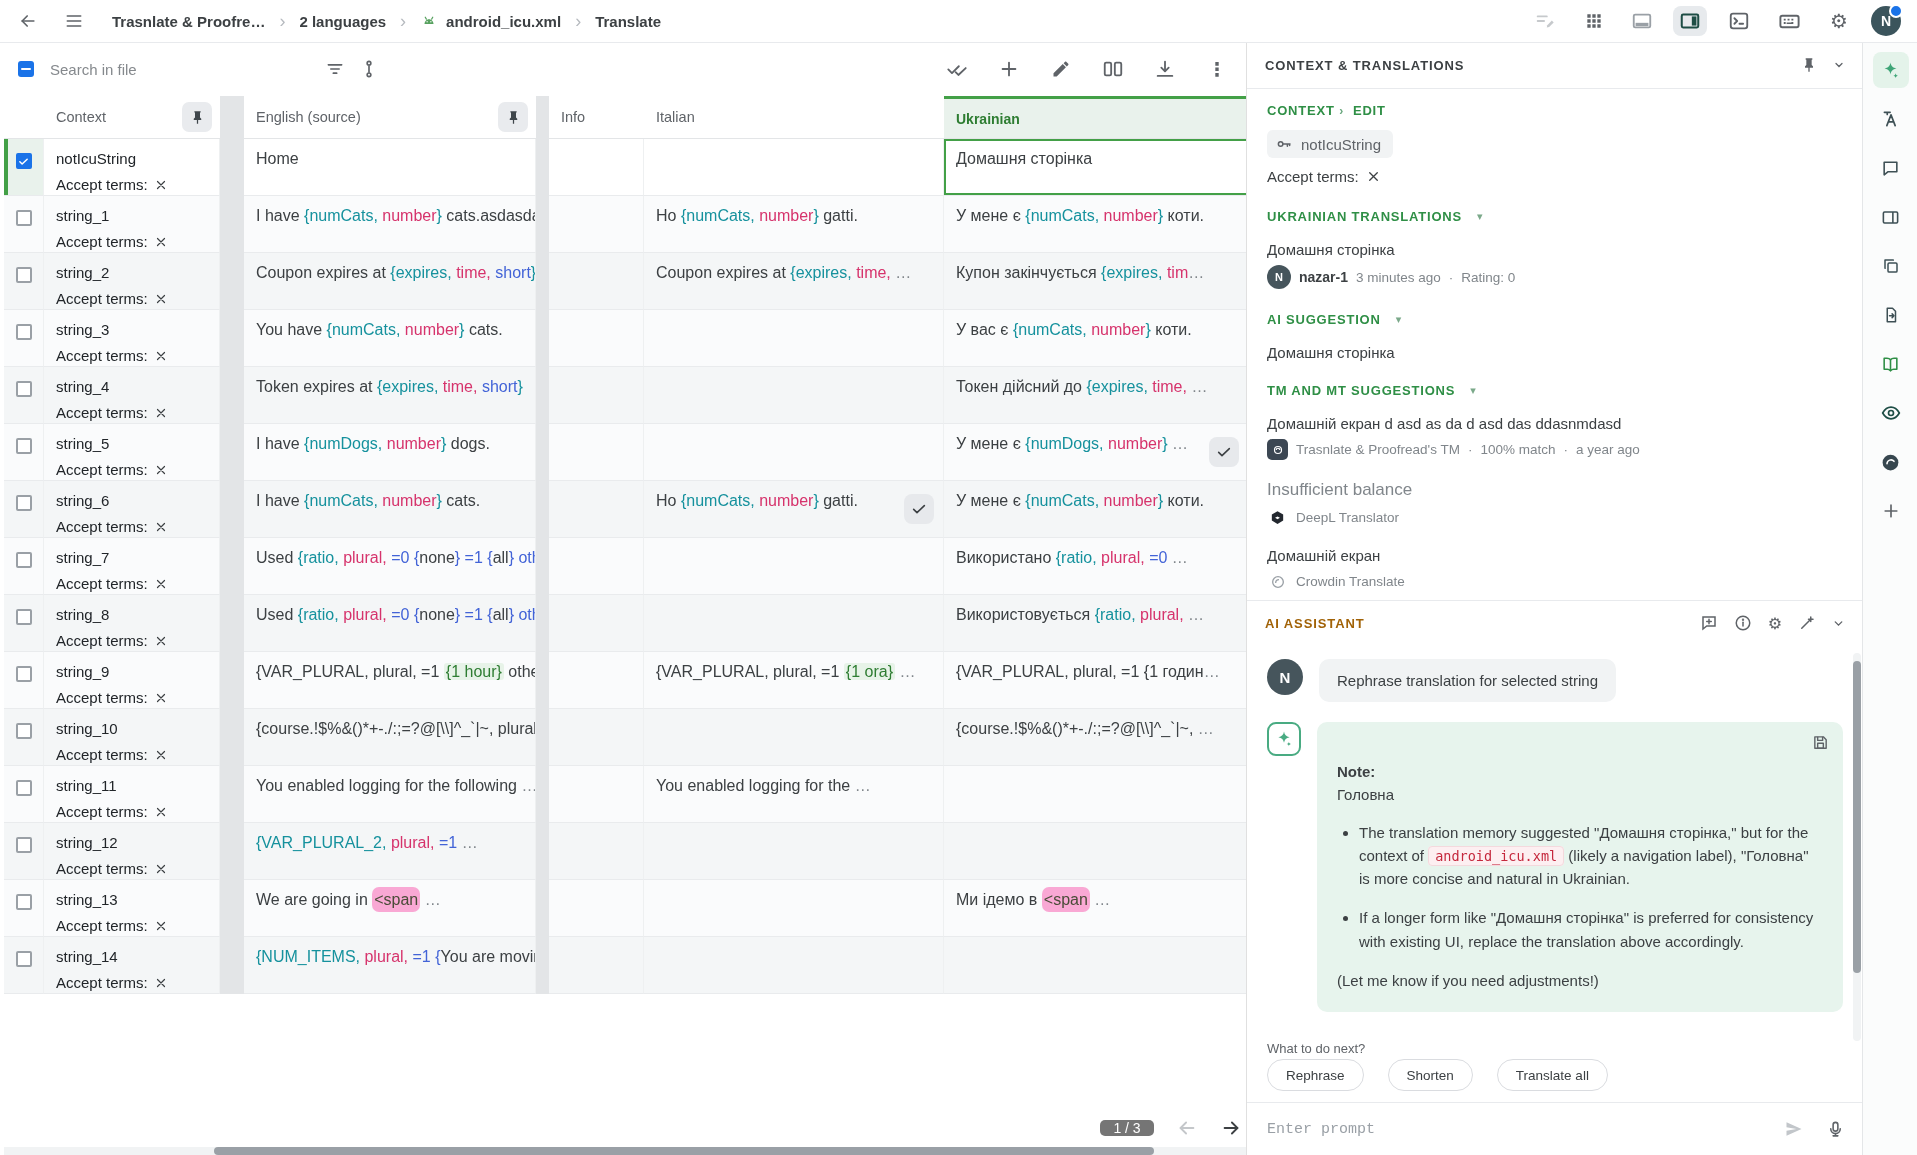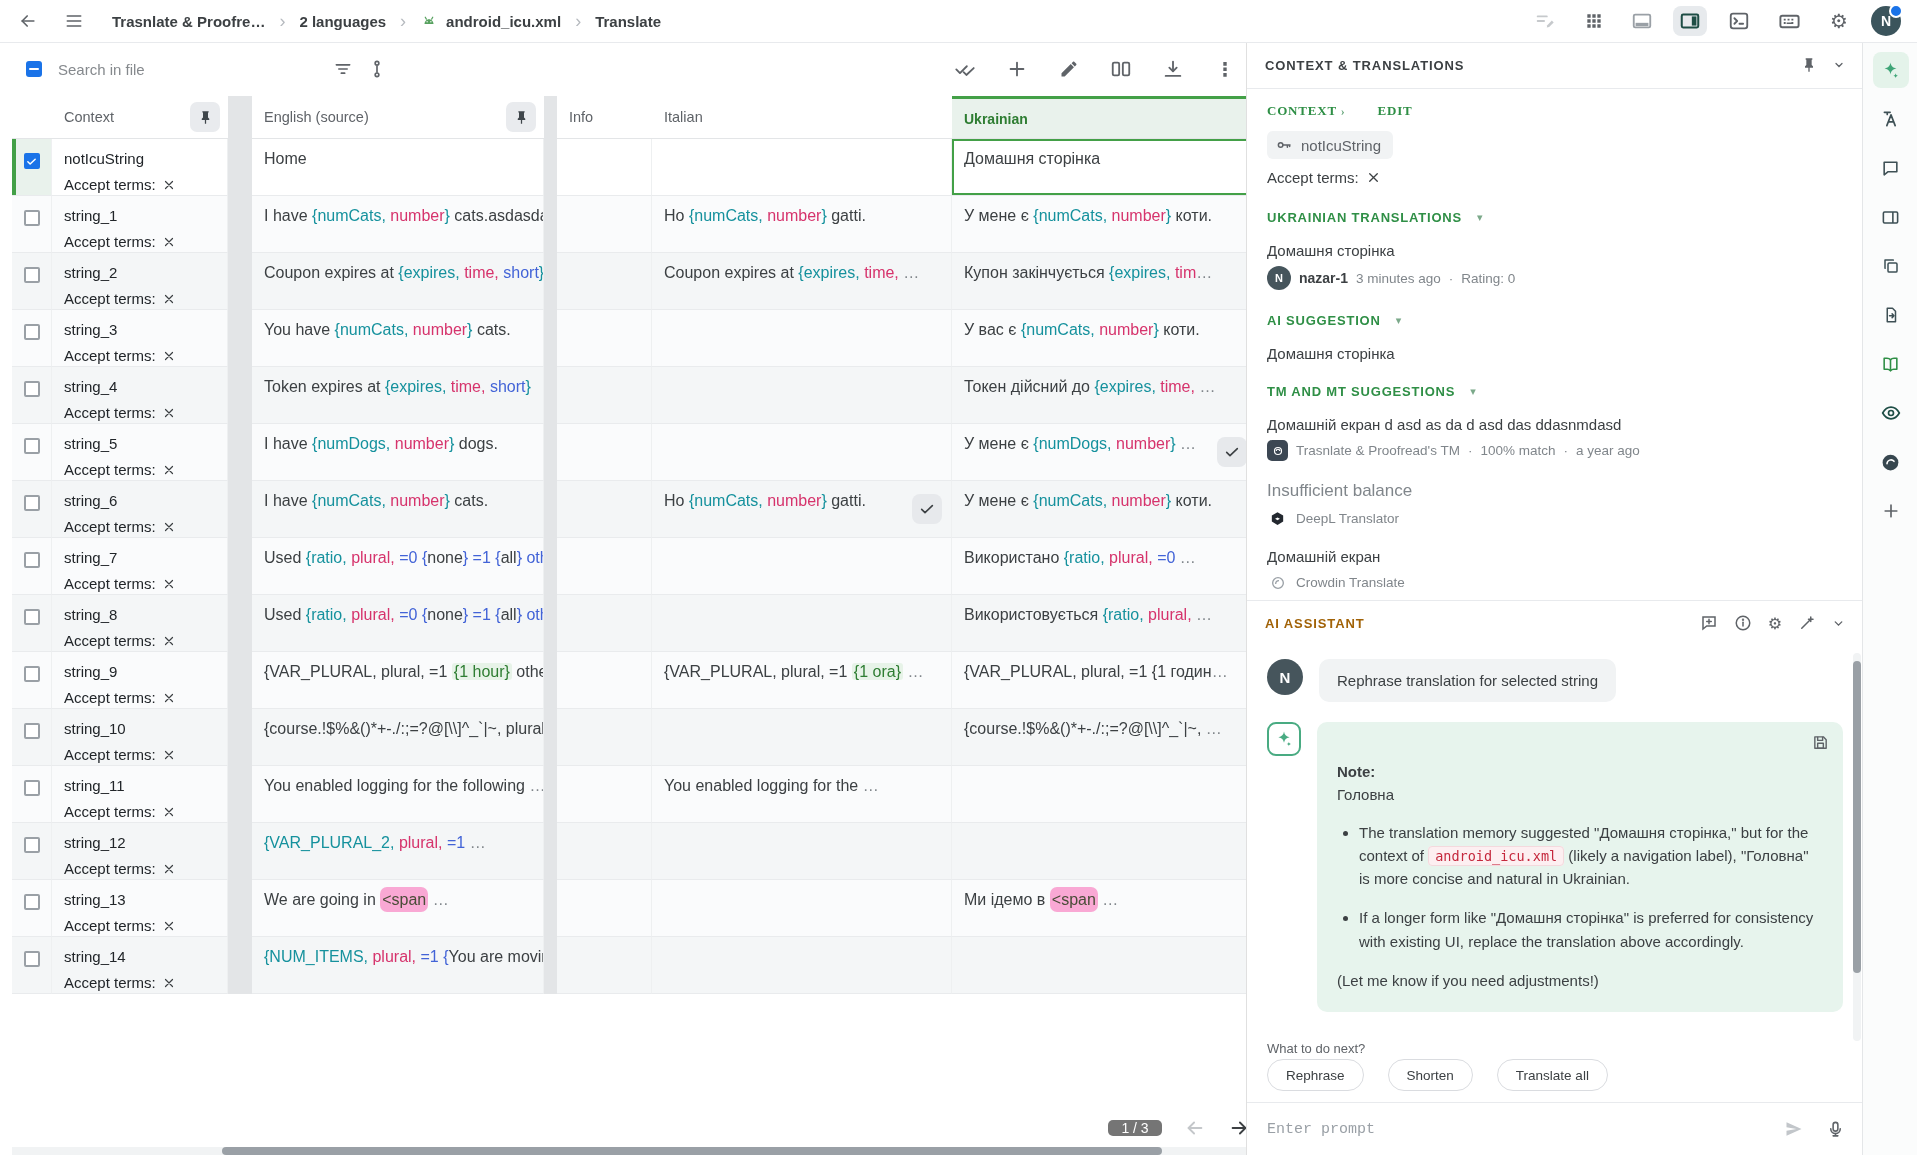--- a/index.html
+++ b/index.html
@@ -13,21 +13,21 @@
   .crumb{font-size:15px;font-weight:700;color:#3c4043;margin:0 6px;cursor:pointer;}
   .crumb-sep{color:#b6babf;font-size:18px;margin:0 8px;line-height:1;}
   #topbar-right{margin-left:auto;display:flex;align-items:center;gap:14px;padding-right:16px;}
   .layout-chip{width:34px;height:30px;border-radius:8px;display:flex;align-items:center;justify-content:center;}
   .layout-chip.active{background:#e7eaed;}
   #avatar{width:30px;height:30px;border-radius:50%;background:#3b545c;color:#fff;font-size:14px;font-weight:700;
     display:flex;align-items:center;justify-content:center;position:relative;cursor:pointer;}
   #avatar .dot{position:absolute;right:-2px;top:-2px;width:10px;height:10px;border-radius:50%;background:#1a73e8;border:2px solid #fff;}
   .uglyph{font-family:"DejaVu Sans",sans-serif;}
   
-  #main{position:absolute;left:12px;top:42px;width:1246px;bottom:0;background:#fff;}
+  #main{position:absolute;left:4px;top:42px;width:1246px;bottom:0;background:#fff;}
   #searchrow{position:absolute;left:0;top:0;width:100%;height:54px;border-bottom:1px solid #e8eaed;display:flex;align-items:center;}
   .chk{width:16px;height:16px;border-radius:3px;flex:0 0 auto;cursor:pointer;}
   .chk.indet{background:#1a73e8;position:relative;margin-left:14px;}
   .chk.indet::after{content:"";position:absolute;left:3px;top:7px;width:10px;height:2px;background:#fff;border-radius:1px;}
   #search-input{border:0;outline:none;font-size:15px;color:#3c4043;margin-left:14px;width:230px;font-family:inherit;}
   #search-input::placeholder{color:#85898d;}
   .srow-icon{width:34px;height:34px;display:flex;align-items:center;justify-content:center;color:#5f6368;cursor:pointer;}
   #srow-right{margin-left:auto;display:flex;align-items:center;gap:18px;padding-right:16px;}
   
   #grid{position:absolute;left:0;top:54px;display:grid;grid-template-columns:40px 176px 24px 292px 13px 95px 300px 305px;
@@ -624,21 +624,21 @@
       </span>
       <span style="cursor:pointer">
         <svg width="12" height="12" viewBox="0 0 24 24" fill="none" stroke="#5f6368" stroke-width="2.5" stroke-linecap="round">
             <path d="M6 9l6 6 6-6"></path>
           </svg>
       </span>
     </span>
   </div>
 
   <div id="cp-body">
-    <div style="display:flex;align-items:flex-end;gap:32px;font-family:Liberation Serif, serif;">
+    <div style="display:flex;align-items:flex-end;gap:9px;">
       <span class="green-link">
         <span>CONTEXT</span>
         <span style="font-size:12px;color:#6aa87e;"> ›</span>
       </span>
       <span class="green-link">EDIT</span>
     </div>
     <div id="key-chip">
       <svg width="18" height="18" viewBox="0 0 24 24" fill="none" stroke="#5f6368" stroke-width="2" stroke-linecap="round">
           <circle cx="7.5" cy="12" r="3"></circle>
           <path d="M10.5 12H20M16.5 12v3M19.5 12v2"></path>

